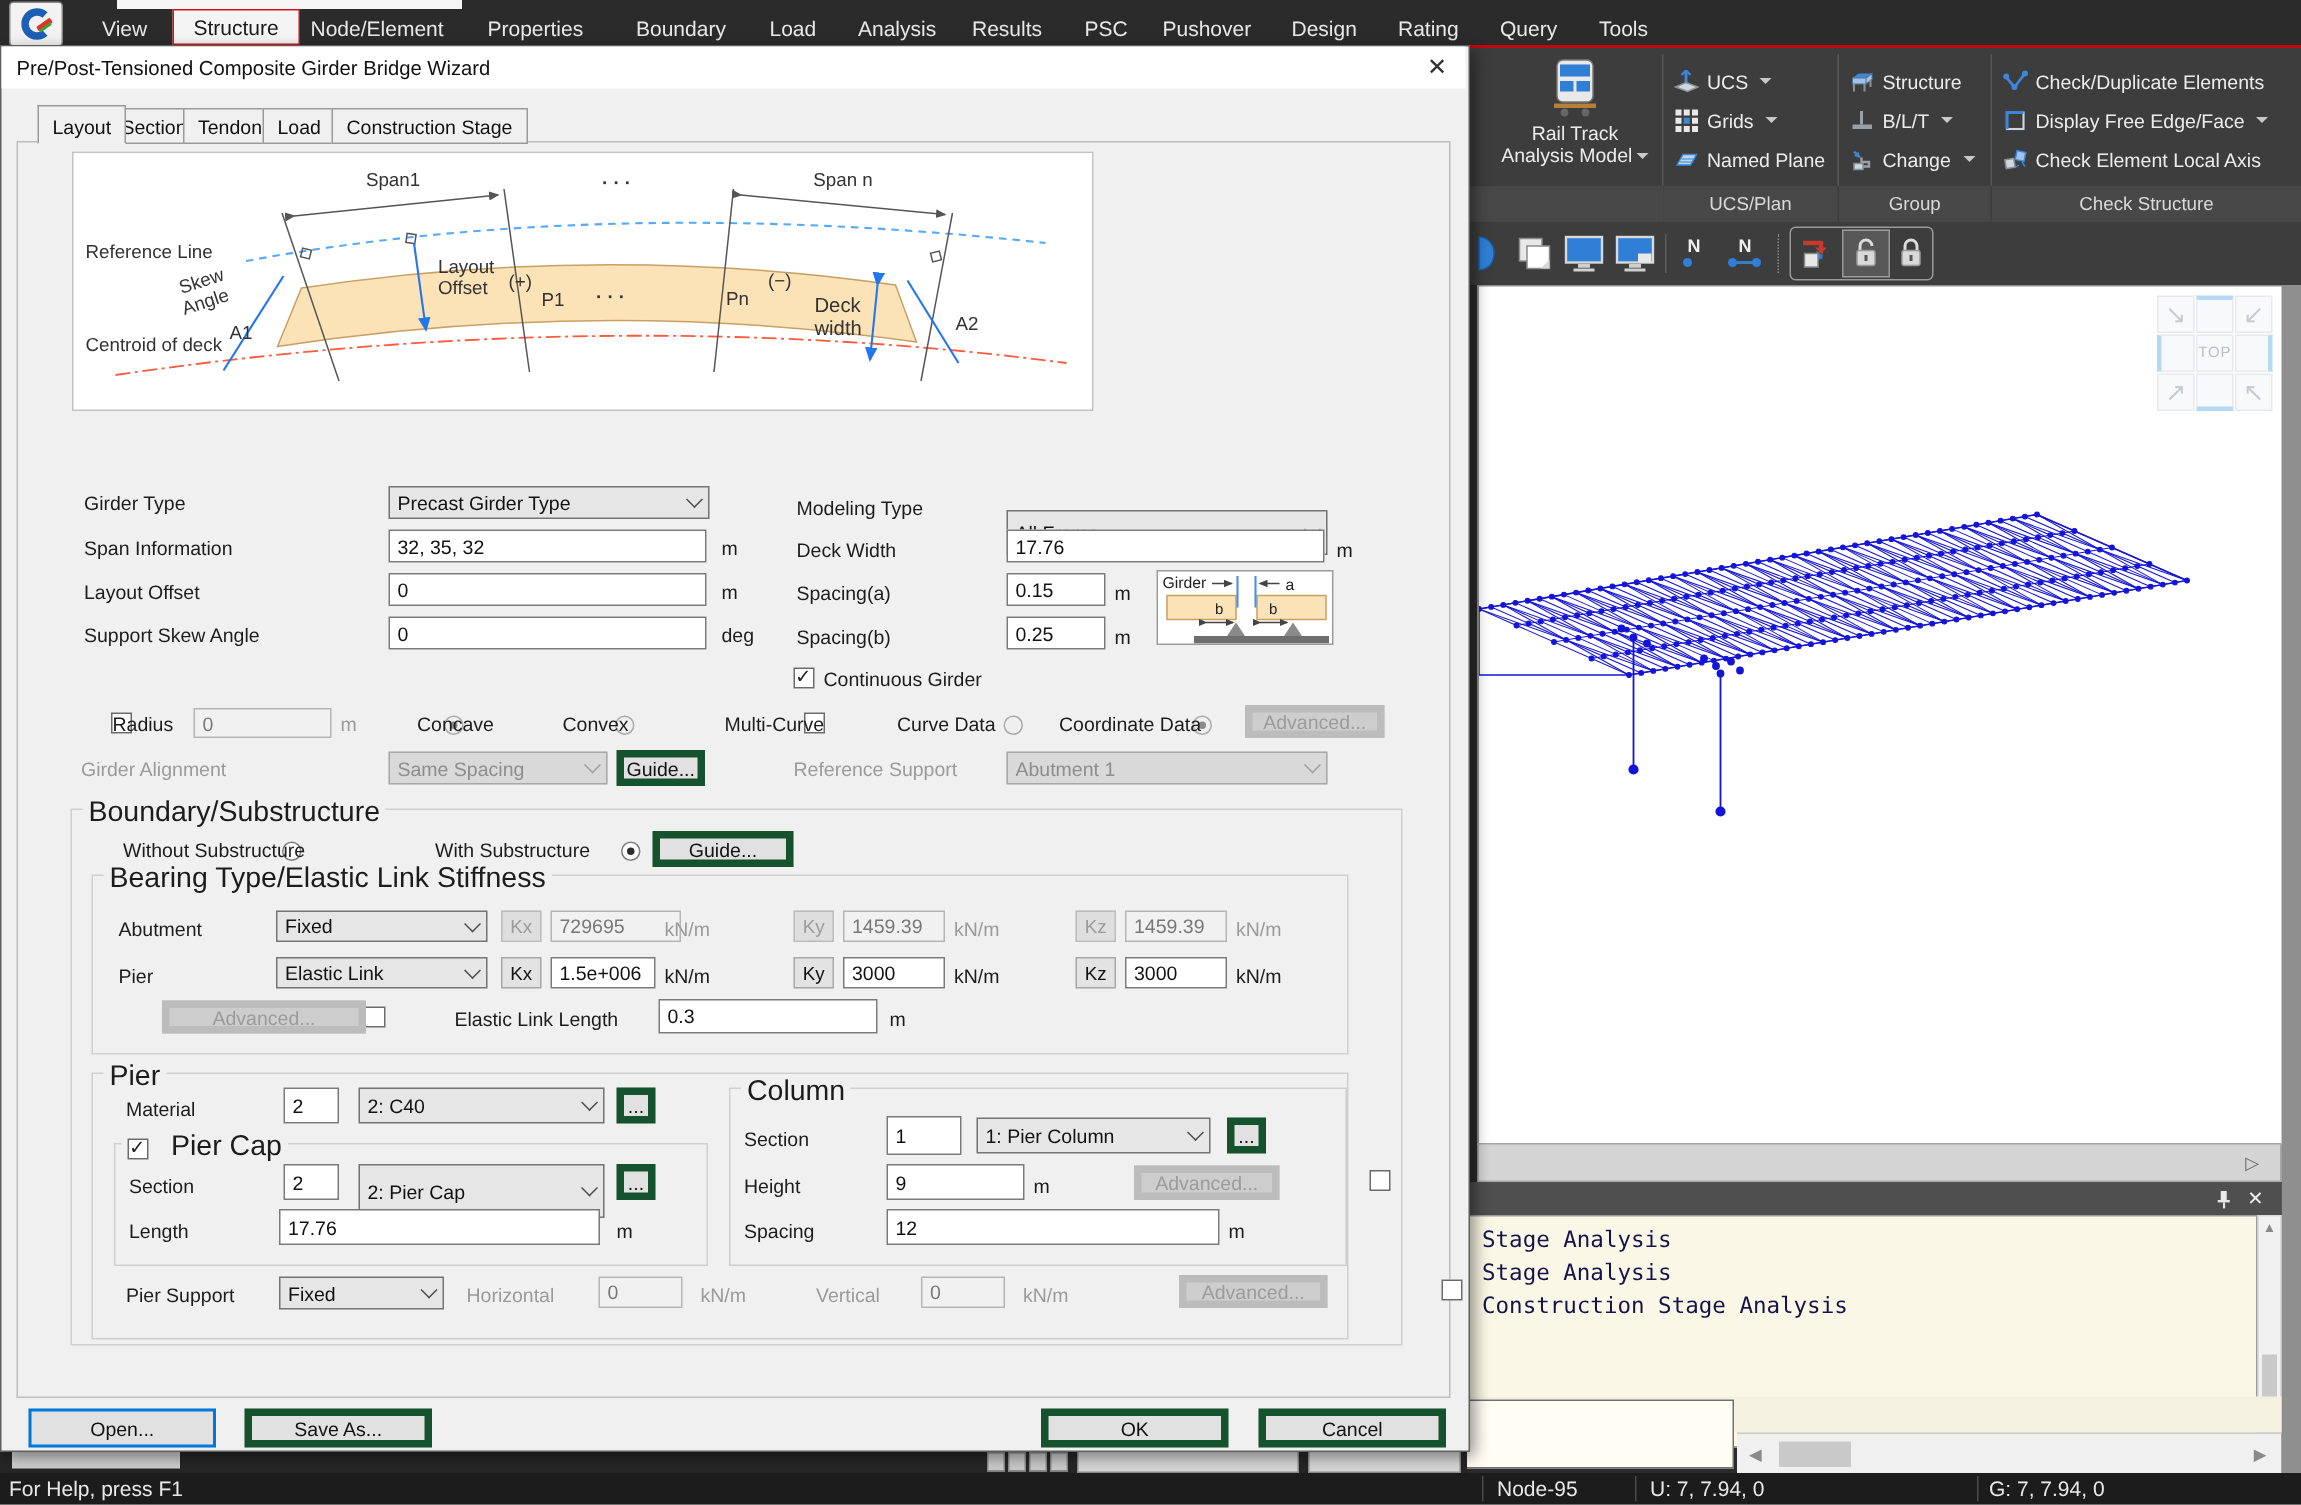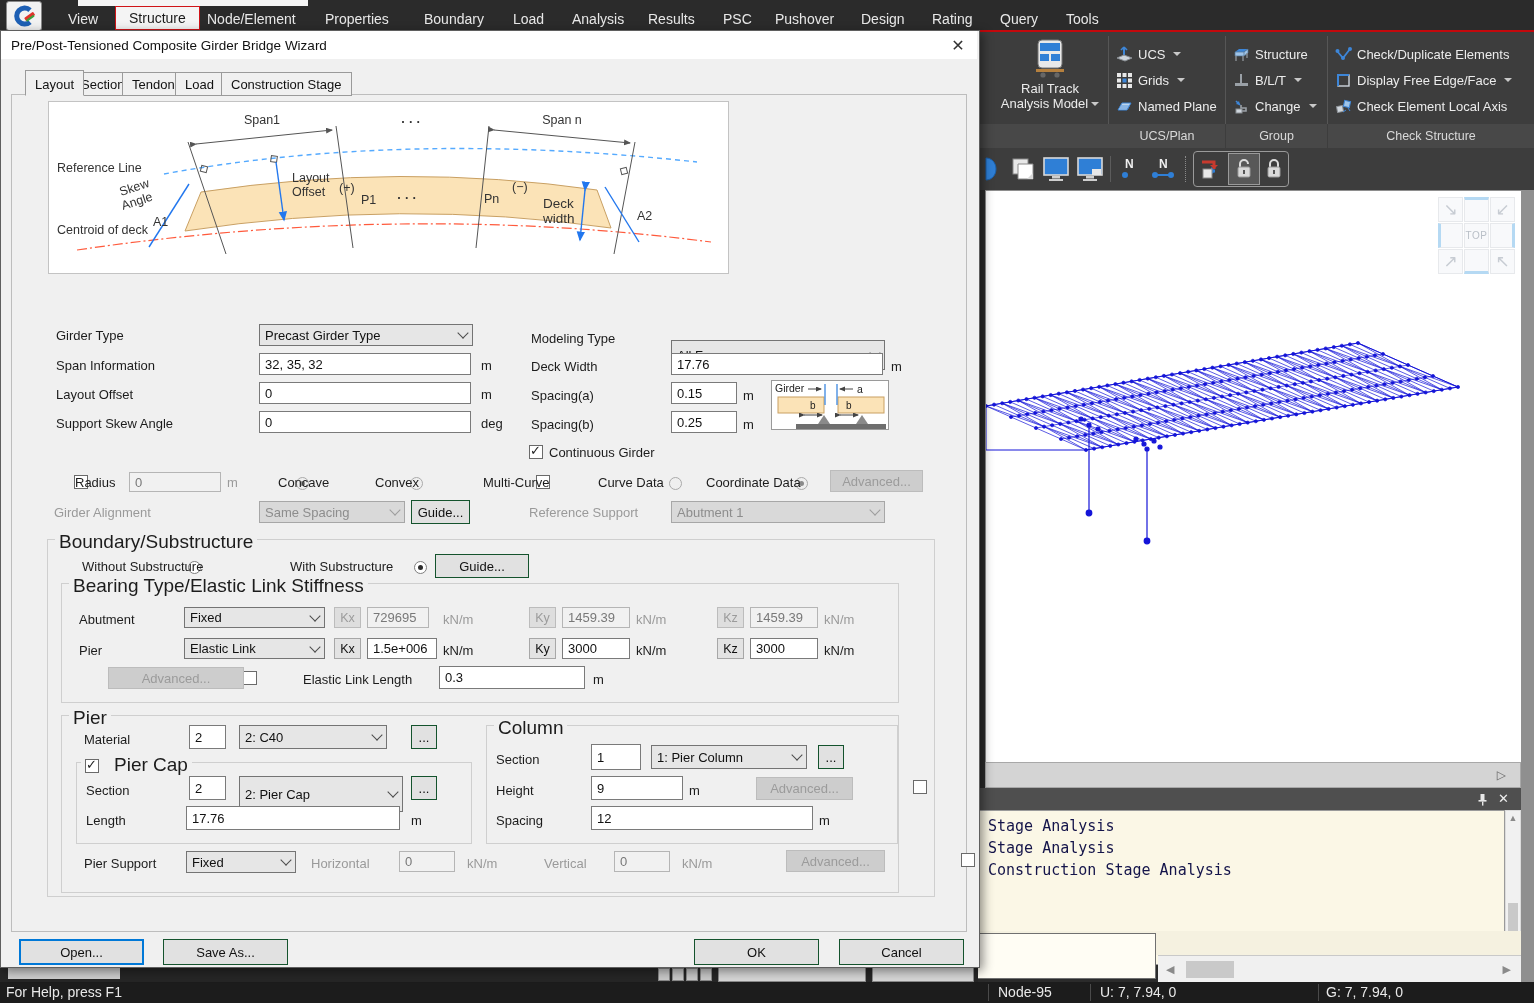--- a/index.html
+++ b/index.html
@@ -48,21 +48,21 @@
       padding:0 5px;box-sizing:border-box;outline:none}
   .tb.dis{background:#f1f1f1;border-color:#b5b5b5;color:#787878}
   .combo{background:#e6e6e6;border:1px solid #747474;display:flex;align-items:center;justify-content:space-between;
          padding:0 5px;box-sizing:border-box;cursor:default}
   .combo .tx{font-size:13px;color:#111;white-space:nowrap;overflow:hidden}
   .combo.dis{background:#d9d9d9;border-color:#a7a7a7}
   .combo.dis .tx{color:#8d8d8d}
   .chev{width:7px;height:7px;border-right:1.5px solid #4c4c4c;border-bottom:1.5px solid #4c4c4c;
         transform:rotate(45deg);margin-top:-4px;flex:none}
   .combo.dis .chev{border-color:#9d9d9d}
-  .btn{background:#e1e1e1;border:1px solid #14532d;font-size:13px;color:#111;display:flex;align-items:center;
+  .btn{background:#e1e1e1;border:5px solid #14532d;font-size:13px;color:#111;display:flex;align-items:center;
        justify-content:center;box-sizing:border-box;cursor:default}
   .btn.dis{background:#cdcdcd;border-color:#bcbcbc;color:#9b9b9b}
   .btn.focus{border:2px solid #0078d7}
   .kchip{background:#e3e3e3;border:1px solid #a7a7a7;font-size:12.5px;color:#111;display:flex;align-items:center;
          justify-content:center;box-sizing:border-box}
   .kchip.dis{color:#9b9b9b;border-color:#bcbcbc;background:#dedede}
   .cb{width:14px;height:14px;background:#fff;border:1px solid #6a6a6a;box-sizing:border-box;position:relative;display:inline-block}
   .cb.checked::after{content:"✓";position:absolute;left:0px;top:-2px;font-size:13px;color:#222;line-height:14px}
   .radio{width:13px;height:13px;border:1px solid #7e7e7e;border-radius:50%;background:#fff;box-sizing:border-box;position:relative;display:inline-block}
   .radio.sel::after{content:"";position:absolute;left:3px;top:3px;width:5px;height:5px;border-radius:50%;background:#2c2c2c}
@@ -860,21 +860,21 @@
   
   <div class="grp" style="left:60px;top:552px;width:836px;height:118px">
     <span class="grp-lb">Bearing Type/Elastic Link Stiffness</span>
   </div>
   <span class="a lbl" style="left:78px;top:581px">Abutment</span>
   <div class="a combo" style="left:183px;top:576px;width:141px;height:21px">
       <span class="tx">Fixed</span>
       <span class="chev"></span>
     </div>
   <div class="a kchip dis" style="left:333px;top:576px;width:27px;height:21px">Kx</div>
-  <input class="a tb dis" style="left: 366px; top: 576px; width: 62px; height: 21px;" value="729695">
+  <input class="a tb dis" style="left: 366px; top: 576px; width: 87px; height: 21px;" value="729695">
   <span class="a unit dim" style="left:442px;top:581px">kN/m</span>
   <div class="a kchip dis" style="left:528px;top:576px;width:27px;height:21px">Ky</div>
   <input class="a tb dis" style="left: 561px; top: 576px; width: 68px; height: 21px;" value="1459.39">
   <span class="a unit dim" style="left:635px;top:581px">kN/m</span>
   <div class="a kchip dis" style="left:716px;top:576px;width:27px;height:21px">Kz</div>
   <input class="a tb dis" style="left: 749px; top: 576px; width: 68px; height: 21px;" value="1459.39">
   <span class="a unit dim" style="left:823px;top:581px">kN/m</span>
 
   <span class="a lbl" style="left:78px;top:612px">Pier</span>
   <div class="a combo" style="left:183px;top:607px;width:141px;height:21px">
@@ -896,21 +896,21 @@
   <span class="a lbl" style="left:302px;top:641px">Elastic Link Length</span>
   <input class="a tb" style="left: 438px; top: 635px; width: 146px; height: 23px;" value="0.3">
   <span class="a unit" style="left:592px;top:641px">m</span>
 
   
   <div class="grp" style="left:60px;top:684px;width:836px;height:176px">
     <span class="grp-lb">Pier</span>
   </div>
   <span class="a lbl" style="left:83px;top:701px">Material</span>
   <input class="a tb" style="left: 188px; top: 694px; width: 37px; height: 24px;" value="2">
-  <div class="a combo" style="left:238px;top:694px;width:148px;height:24px">
+  <div class="a combo" style="left:238px;top:694px;width:164px;height:24px">
       <span class="tx">2: C40</span>
       <span class="chev"></span>
     </div>
   <div class="a btn" style="left:410px;top:694px;width:26px;height:24px">...</div>
 
   <div class="grp" style="left:75px;top:731px;width:394px;height:80px">
     <span class="grp-lb f" style="gap:15px;left:4px">
       <span class="cb checked" style="margin-top:1px"></span>
       <span>Pier Cap</span>
     </span>

